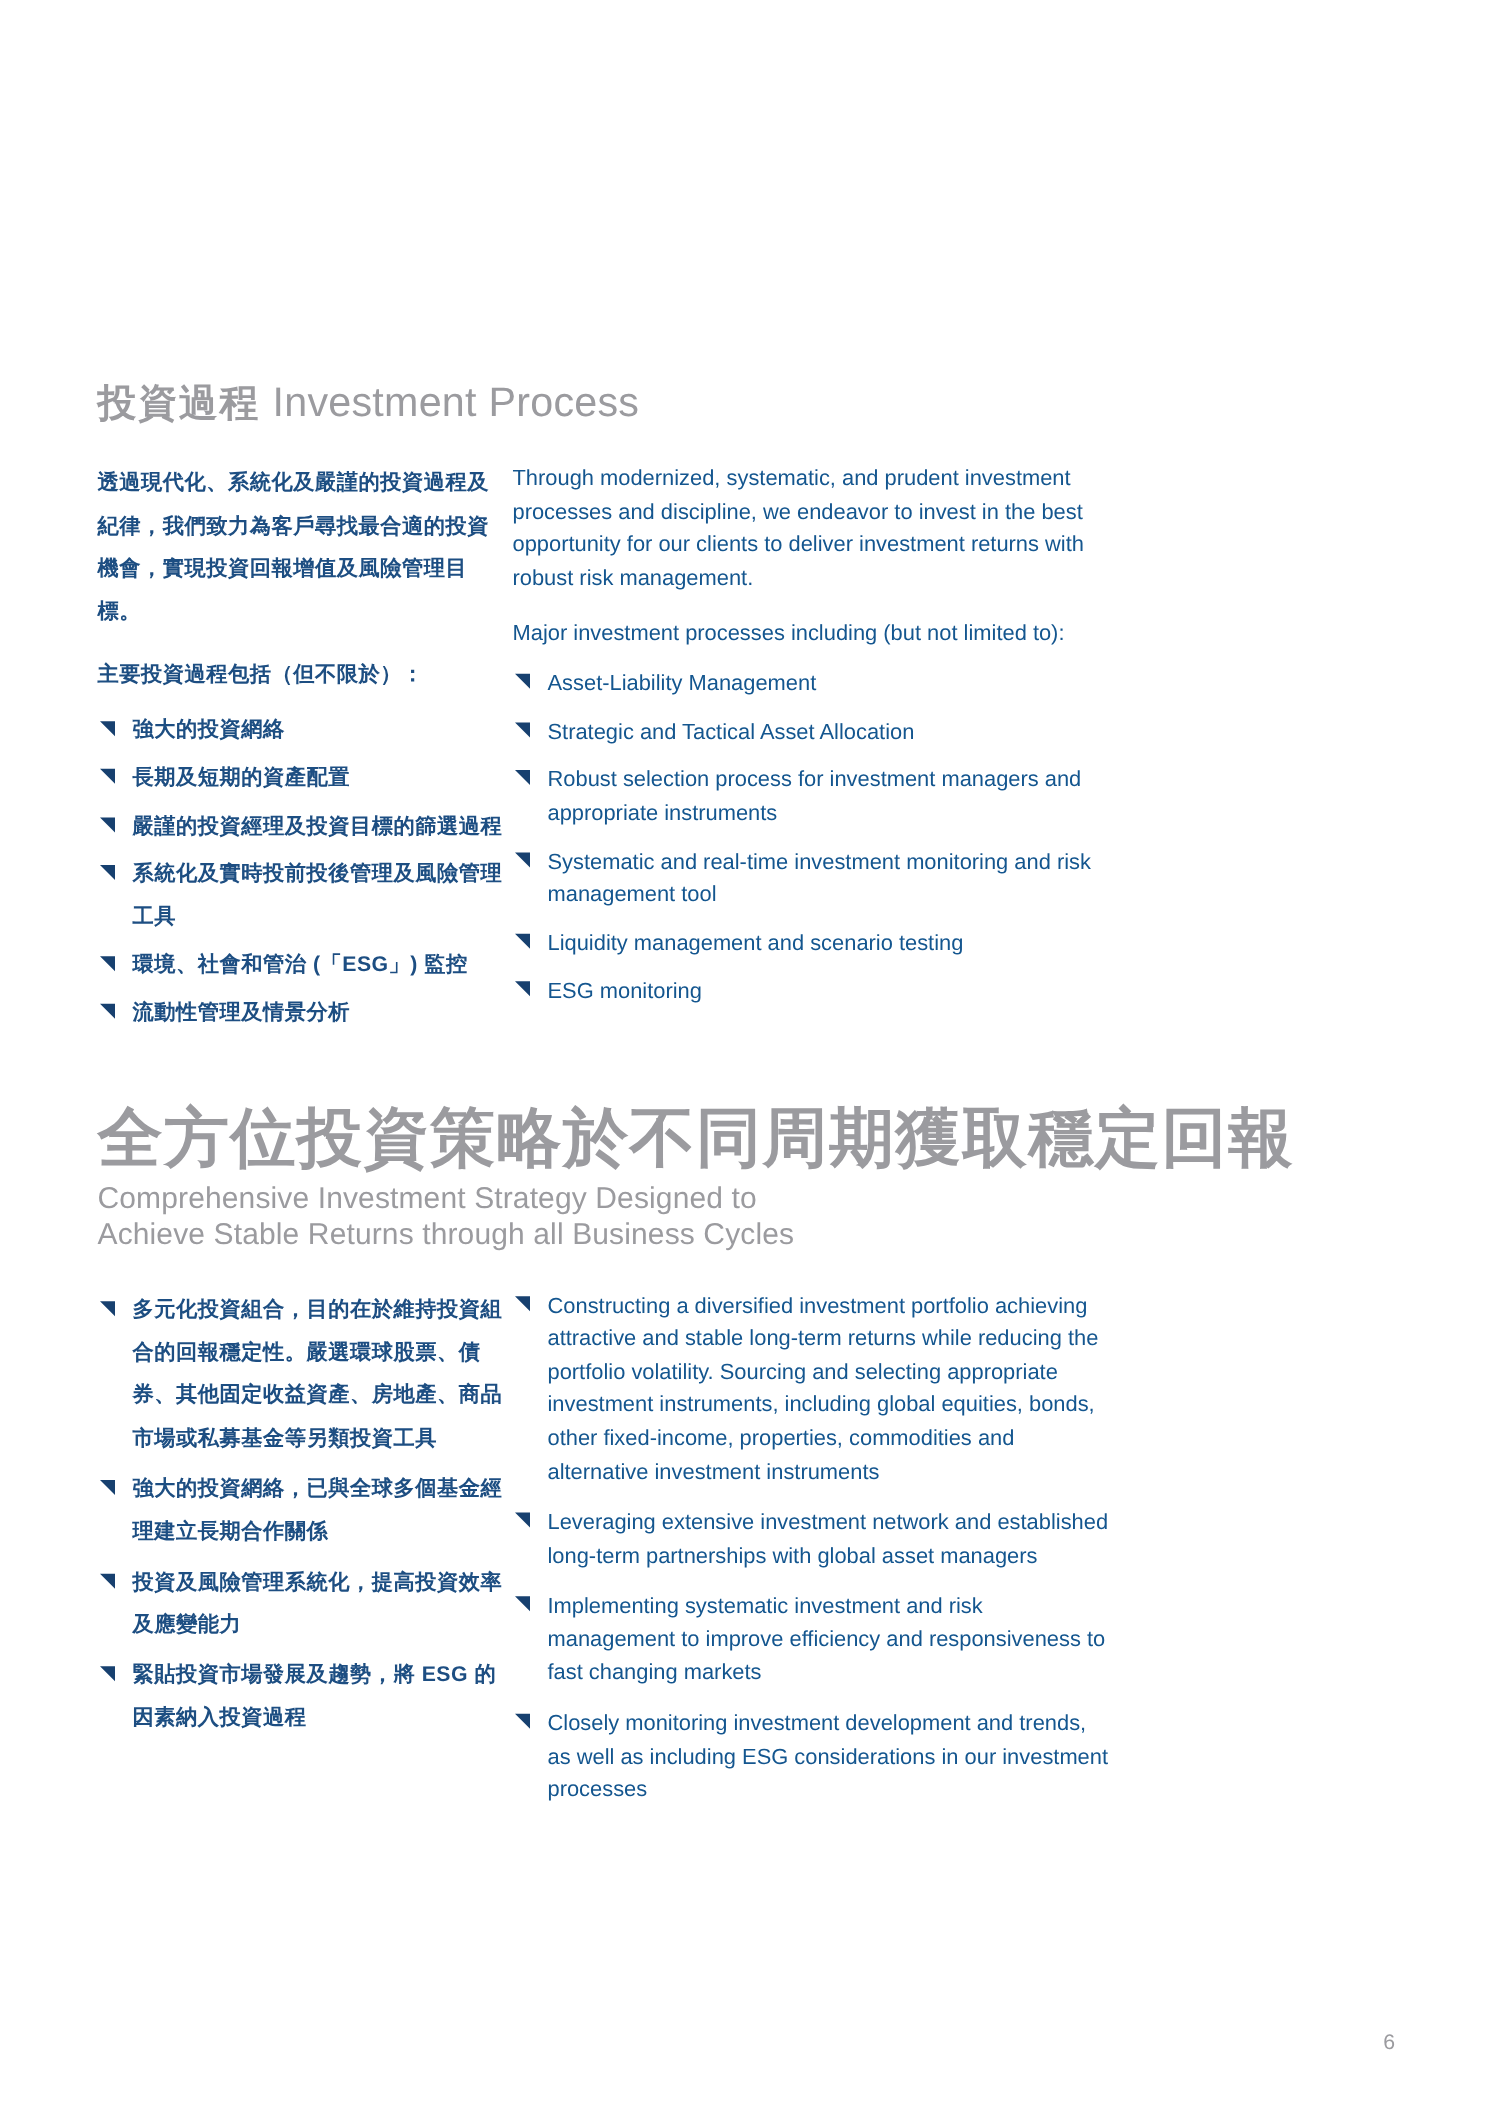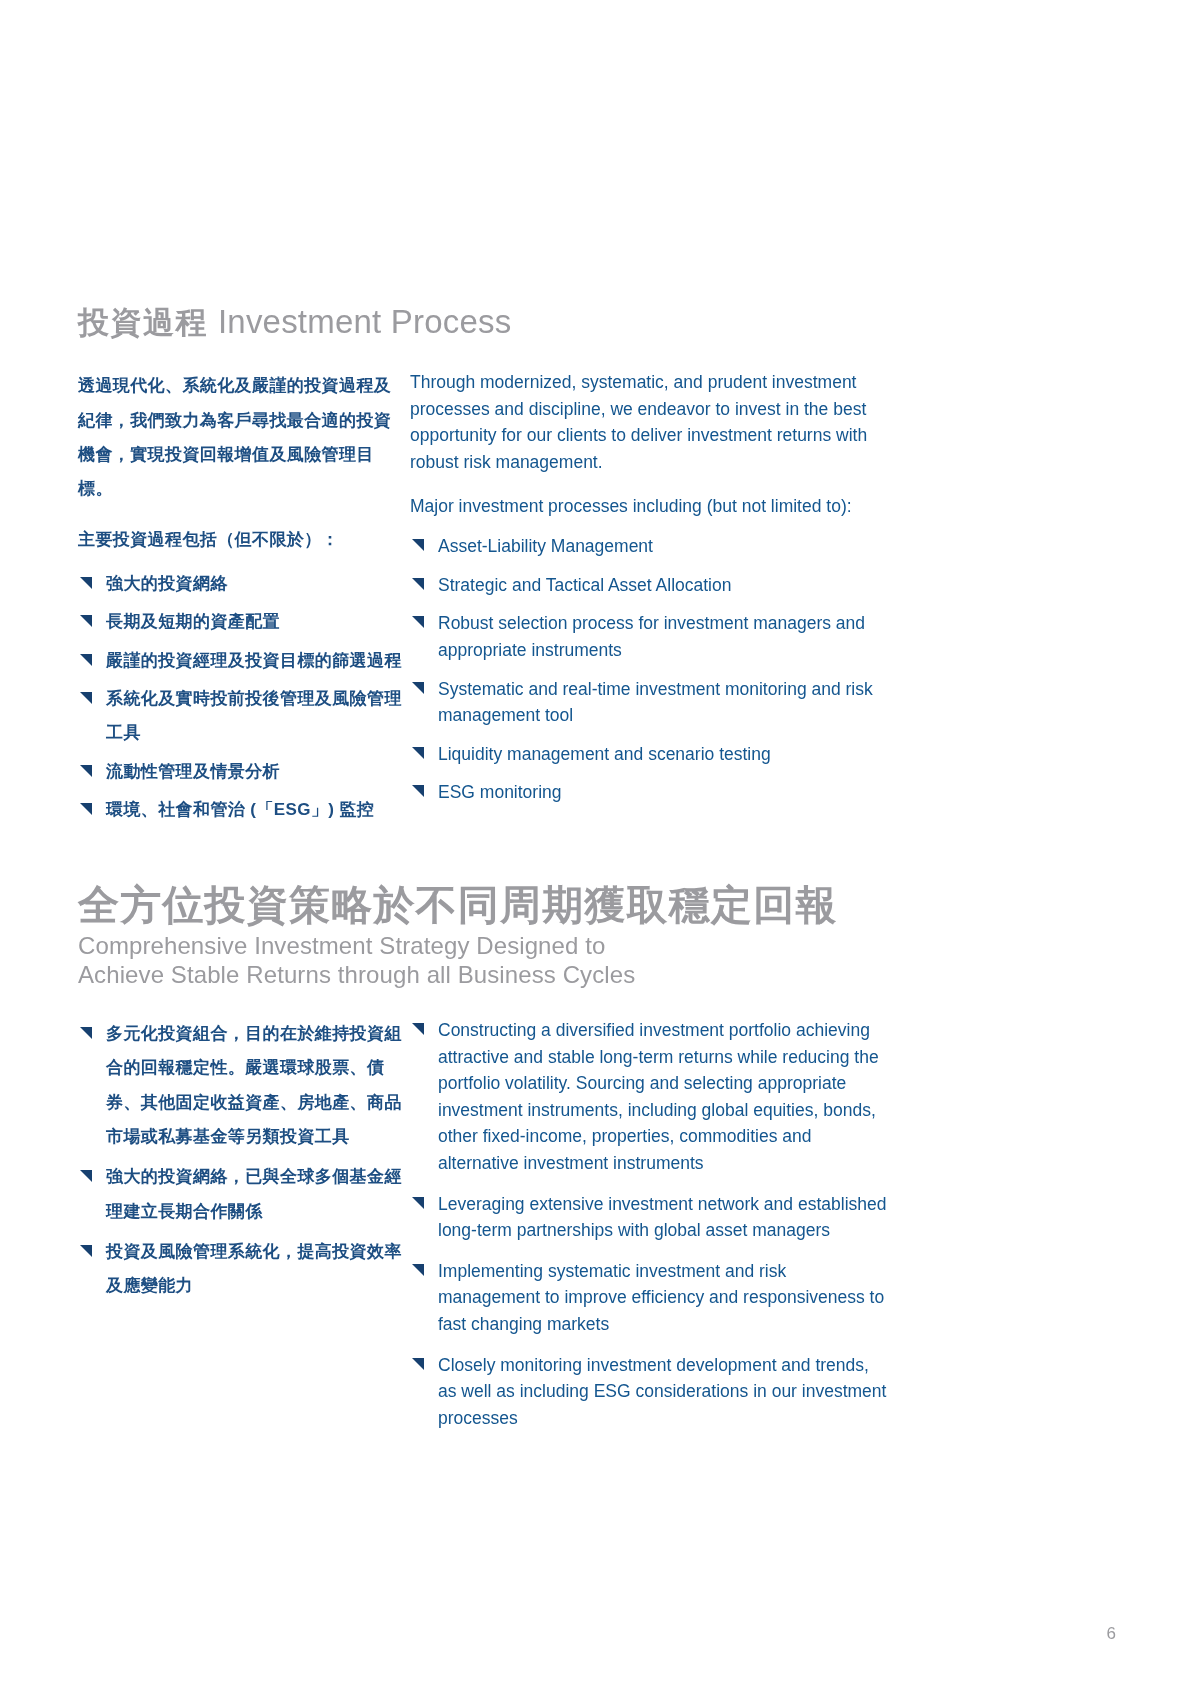--- a/index.html
+++ b/index.html
@@ -41,21 +41,21 @@
   }
   .head-en-inline {
     font-size: 33px;
     font-weight: 400;
     letter-spacing: 0.2px;
     margin-left: 10px;
   }
 
   .head2-zh {
     color: #9b9b9f;
-    font-size: 41px;
+    font-size: 52px;
     font-weight: 700;
     letter-spacing: 1.2px;
     line-height: 1.22;
     white-space: nowrap;
   }
   .head2-en {
     color: #9b9b9f;
     font-size: 24px;
     font-weight: 400;
     line-height: 1.19;
@@ -173,25 +173,25 @@
           <li>
             <span class="tri"></span>
             <span class="li-text">嚴謹的投資經理及投資目標的篩選過程</span>
           </li>
           <li>
             <span class="tri"></span>
             <span class="li-text">系統化及實時投前投後管理及風險管理工具</span>
           </li>
           <li>
             <span class="tri"></span>
+            <span class="li-text">環境、社會和管治 (「ESG」) 監控</span>
+          </li>
+          <li>
+            <span class="tri"></span>
             <span class="li-text">流動性管理及情景分析</span>
-          </li>
-          <li>
-            <span class="tri"></span>
-            <span class="li-text">環境、社會和管治 (「ESG」) 監控</span>
           </li>
         </ul>
       </div>
 
       <div class="col-en">
         <p class="p-en">Through modernized, systematic, and prudent investment processes and discipline, we endeavor to invest in the best opportunity for our clients to deliver investment returns with robust risk management.</p>
         <p class="p-en" style="margin-bottom:14px;">Major investment processes including (but not limited to):</p>
 
         <ul class="bullets en">
           <li>
@@ -241,20 +241,24 @@
             <span class="li-text">多元化投資組合，目的在於維持投資組合的回報穩定性。嚴選環球股票、債券、其他固定收益資產、房地產、商品市場或私募基金等另類投資工具</span>
           </li>
           <li>
             <span class="tri"></span>
             <span class="li-text">強大的投資網絡，已與全球多個基金經理建立長期合作關係</span>
           </li>
           <li>
             <span class="tri"></span>
             <span class="li-text">投資及風險管理系統化，提高投資效率及應變能力</span>
           </li>
+          <li>
+            <span class="tri"></span>
+            <span class="li-text">緊貼投資市場發展及趨勢，將 ESG 的因素納入投資過程</span>
+          </li>
         </ul>
       </div>
 
       <div class="col-en">
         <ul class="bullets en">
           <li>
             <span class="tri"></span>
             <span class="li-text">Constructing a diversified investment portfolio achieving attractive and stable long-term returns while reducing the portfolio volatility. Sourcing and selecting appropriate investment instruments, including global equities, bonds, other fixed-income, properties, commodities and alternative investment instruments</span>
           </li>
           <li>

